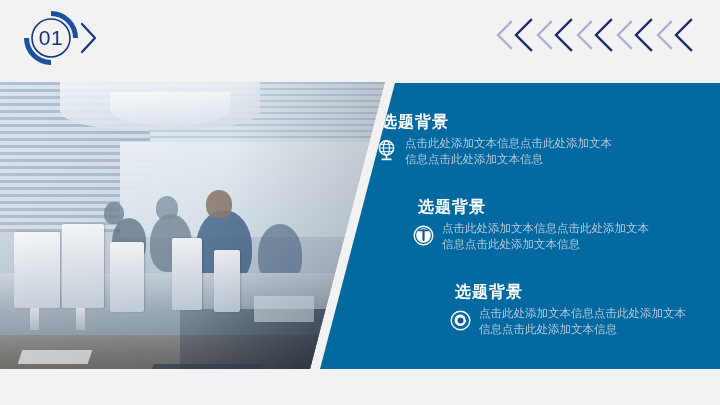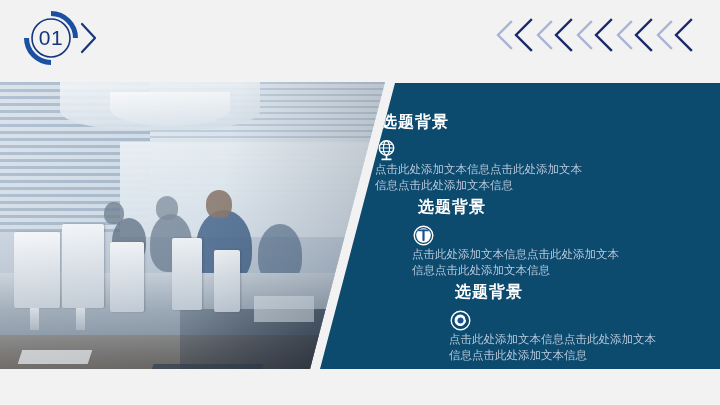--- a/index.html
+++ b/index.html
@@ -160,21 +160,21 @@
   .ph-shade {
     position: absolute; inset: 0;
     background: linear-gradient(100deg, rgba(255,255,255,.10) 0%, rgba(140,160,180,.10) 55%, rgba(20,35,55,.25) 100%);
   }
 
   
   #blue-panel {
     position: absolute;
     left: 312px; top: 83px;
     width: 408px; height: 286px;
-    background: #0c4a6e;
+    background: #0369a1;
     clip-path: polygon(83px 0, 408px 0, 408px 286px, 8px 286px);
   }
   .diag-line {
     position: absolute;
     top: -20px;
     width: 1px;
     height: 330px;
     background: rgba(255,255,255,.30);
     transform: rotate(14.7deg);
     transform-origin: top center;
@@ -189,21 +189,20 @@
     font-weight: bold;
     color: #ffffff;
     letter-spacing: 1px;
     line-height: 22px;
     margin: 0 0 3px 0;
     white-space: nowrap;
   }
   .block-row {
     display: flex;
     align-items: flex-start;
-    flex-direction: column;
   }
   .block-icon {
     flex: 0 0 auto;
     width: 23px; height: 23px;
     margin: 3px 7px 0 0;
   }
   .block-body {
     font-size: 11.5px;
     line-height: 15.5px;
     color: #b9c9dd;

